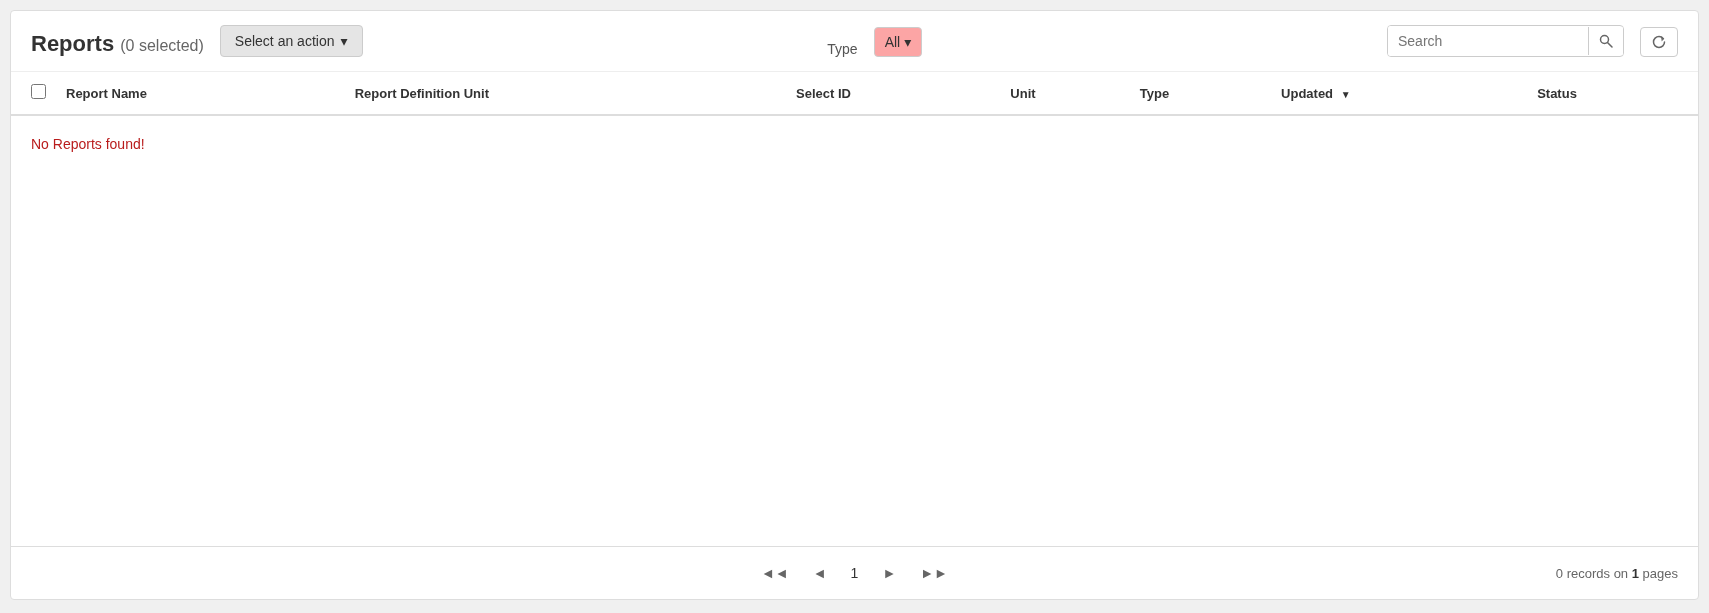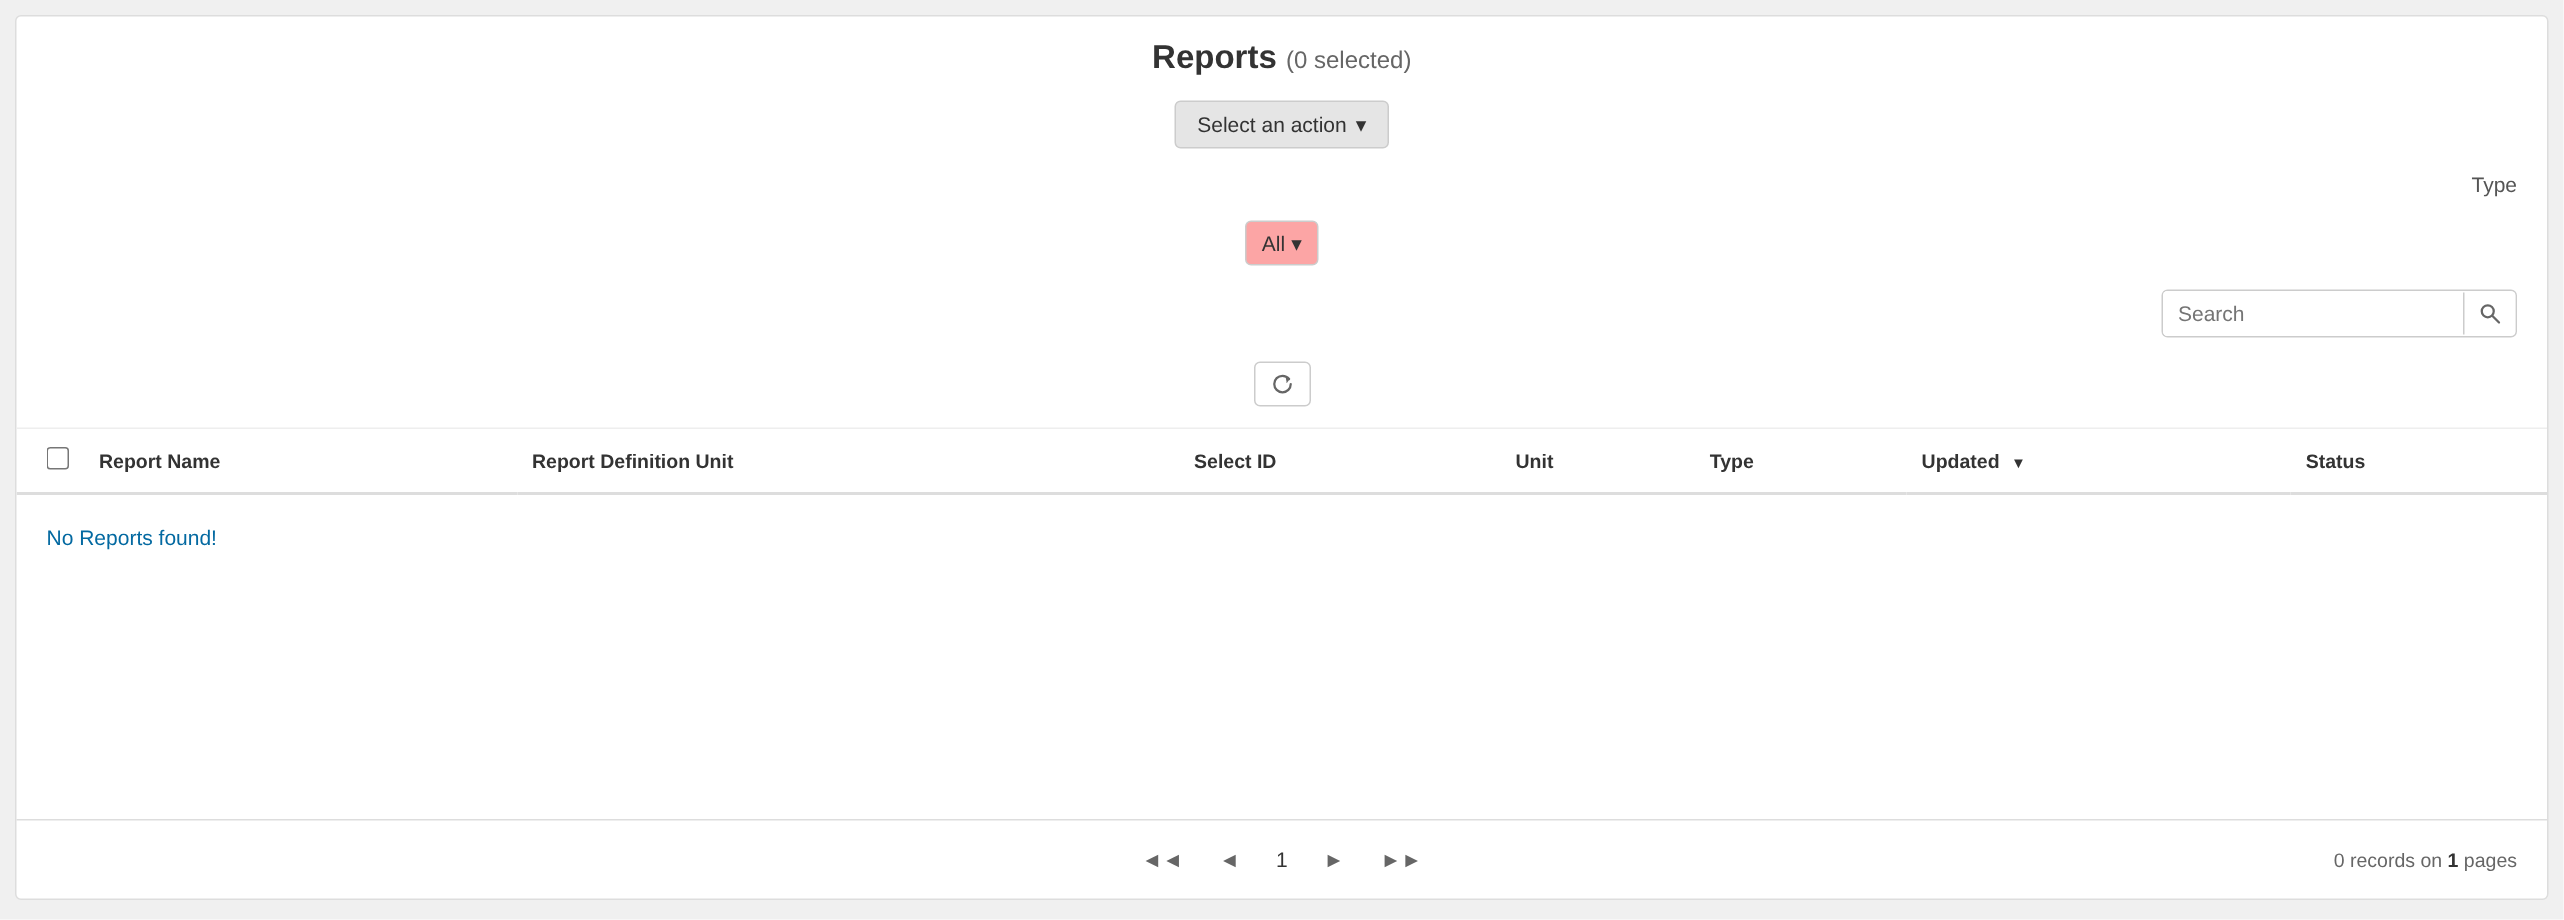--- a/index.html
+++ b/index.html
@@ -13,25 +13,24 @@
       background: #fff;
       margin: 10px;
       border: 1px solid #ddd;
       border-radius: 4px;
       min-height: 590px;
       display: flex;
       flex-direction: column;
     }
     .header {
       display: flex;
-      align-items: center;
+      align-items: flex-end;
       padding: 14px 20px;
       gap: 16px;
       border-bottom: 1px solid #eee;
-      flex-direction: column;
     }
     .page-title {
       font-size: 22px;
       font-weight: bold;
       color: #333;
       white-space: nowrap;
     }
     .page-title .selected-count {
       font-size: 16px;
       font-weight: normal;
@@ -128,21 +127,21 @@
       width: 40px;
       padding-left: 20px;
     }
     tbody tr td {
       padding: 12px 10px;
       color: #555;
       font-size: 14px;
     }
     .empty-row td {
       padding: 20px;
-      color: #0369a1;
+      color: #b91c1c;
     }
     .sort-arrow {
       font-size: 10px;
       margin-left: 4px;
     }
     .footer {
       border-top: 1px solid #ddd;
       padding: 14px 20px;
       display: flex;
       align-items: center;

